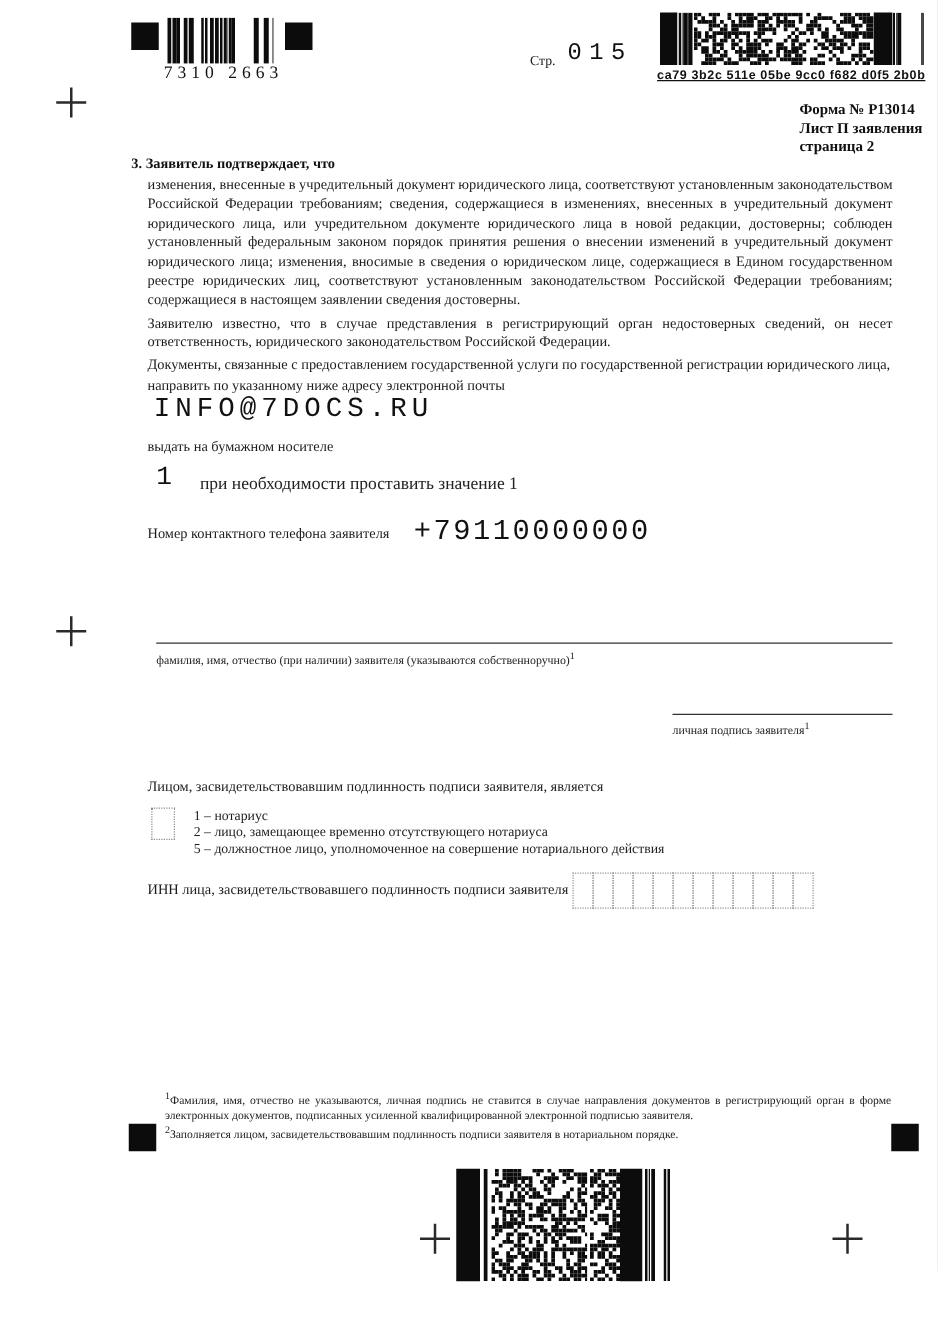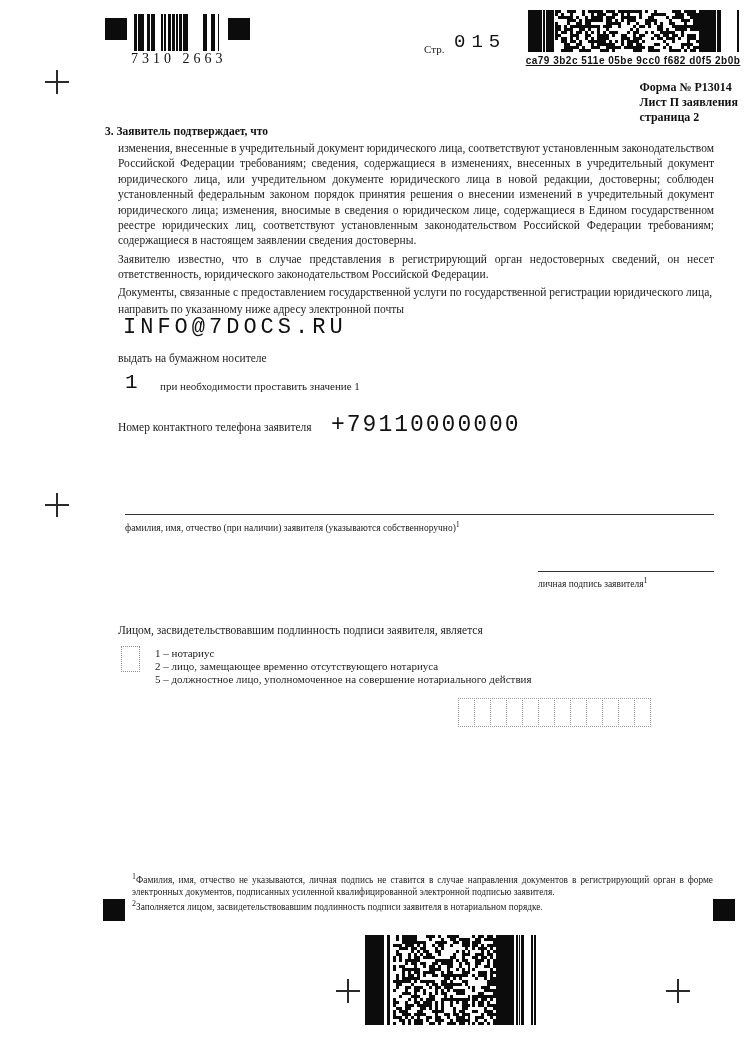--- a/index.html
+++ b/index.html
@@ -23,21 +23,21 @@
   .hexline{font-family:"Liberation Sans",sans-serif;font-weight:bold;font-size:10px;letter-spacing:.5px;color:#111;text-align:center;white-space:nowrap;}
   
   .pageno-label{font-size:11px;color:#222;}
   .pageno-value{font-family:"Liberation Mono",monospace;font-size:19px;letter-spacing:6px;color:#111;}
   .form-header{font-weight:bold;font-size:12px;line-height:15px;text-align:left;color:#111;}
   
   .h-sec{font-weight:bold;font-size:11.5px;color:#111;}
   .para{font-size:11.5px;line-height:15.4px;text-align:justify;color:#1c1c1c;}
   .line11{font-size:11.5px;color:#1c1c1c;white-space:nowrap;}
   .mono-value{font-family:"Liberation Mono",monospace;color:#111;white-space:nowrap;}
-  .hint{font-size:11px;color:#222;}
+  .hint{font-size:14px;color:#222;}
   .sigline{border-top:1.2px solid #333;height:0;}
   .caption{font-size:9.5px;color:#222;}
   sup{font-size:8px;}
   
   .opt{font-size:11px;line-height:13.5px;color:#1c1c1c;white-space:nowrap;}
   .chk{width:17px;height:24px;border:1px dotted #8f8f8f;}
   .inn-row{display:flex;}
   .inn-cell{width:15px;height:27px;border:1px dotted #9a9a9a;margin-left:-1px;}
   .inn-cell:first-child{margin-left:0;}
   
@@ -501,20 +501,21 @@
     <span>личная подпись заявителя</span><sup>1</sup>
   </div>
 
   <div class="abs line11" style="left:118px;top:624px;">Лицом, засвидетельствовавшим подлинность подписи заявителя, является</div>
 
   <div class="abs chk" style="left:121px;top:646px;"></div>
   <div class="abs opt" style="left:155px;top:647px;">1 – нотариус</div>
   <div class="abs opt" style="left:155px;top:660px;">2 – лицо, замещающее временно отсутствующего нотариуса</div>
   <div class="abs opt" style="left:155px;top:673px;">5 – должностное лицо, уполномоченное на совершение нотариального действия</div>
 
+  <div class="abs line11" style="left:118px;top:706px;">ИНН лица, засвидетельствовавшего подлинность подписи заявителя</div>
   <div class="abs inn-row" style="left:458px;top:698px;">
       <div class="inn-cell"></div>
       <div class="inn-cell"></div>
       <div class="inn-cell"></div>
       <div class="inn-cell"></div>
       <div class="inn-cell"></div>
       <div class="inn-cell"></div>
       <div class="inn-cell"></div>
       <div class="inn-cell"></div>
       <div class="inn-cell"></div>

